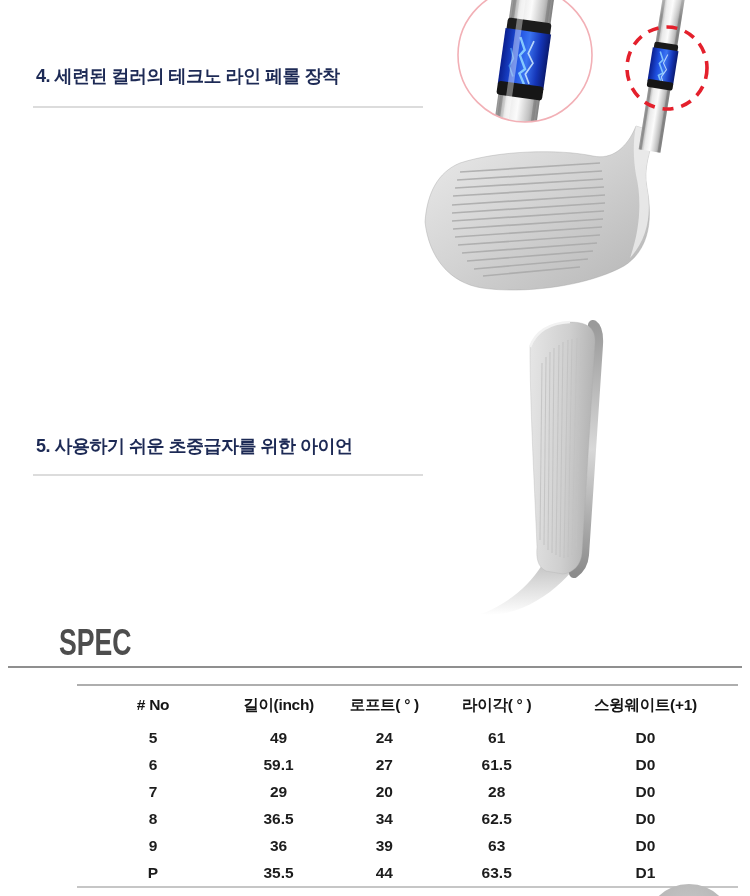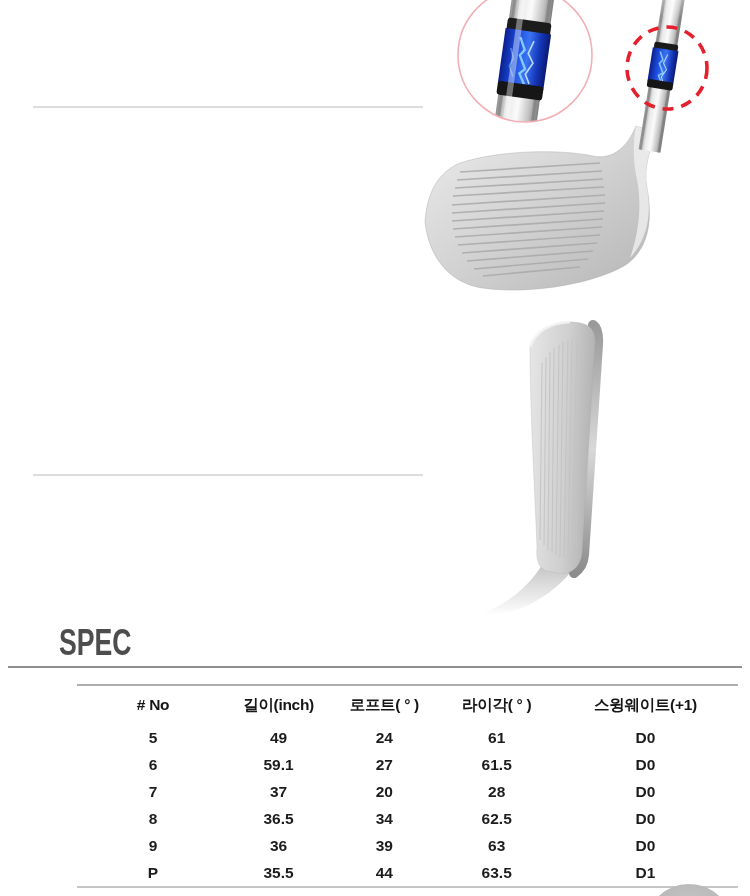--- a/index.html
+++ b/index.html
@@ -49,20 +49,23 @@
     position:absolute;left:645px;top:884px;width:88px;height:88px;
     border-radius:50%;
     background:radial-gradient(circle at 50% 35%, #c9c9c9 0%, #b2b2b2 70%);
   }
 </style>
 </head>
 <body>
 
 <div class="page">
 
+  <div class="feature-heading fh4">
+    <span>4. 세련된 컬러의 테크노 라인 페롤 장착</span>
+  </div>
   <div class="feature-underline ul4"></div>
 
   <svg class="photo1" width="350" height="300" viewBox="0 0 350 300" aria-label="iron club head face with blue techno-line ferrule, magnified circle inset and red dashed highlight circle">
     <defs>
       <linearGradient id="shaftGrad" x1="0" y1="0" x2="1" y2="0">
         <stop offset="0" stop-color="#8f8f8f"></stop>
           <stop offset="0.25" stop-color="#e9e9e9"></stop>
         <stop offset="0.5" stop-color="#fbfbfb"></stop>
           <stop offset="0.78" stop-color="#c2c2c2"></stop>
         <stop offset="1" stop-color="#7d7d7d"></stop>
@@ -140,20 +143,23 @@
           <rect x="102" y="84" width="46" height="14" rx="3" fill="#161616"></rect>
           <rect x="112" y="-40" width="6" height="180" fill="#ffffff" opacity="0.4"></rect>
         </g>
       </g>
       <circle cx="125" cy="55" r="67" fill="none" stroke="#f2b0b6" stroke-width="1.6"></circle>
     </g>
 
     <ellipse cx="267" cy="68" rx="40" ry="41" fill="none" stroke="#e4202c" stroke-width="3.6" stroke-dasharray="11 8"></ellipse>
   </svg>
 
+  <div class="feature-heading fh5">
+    <span>5. 사용하기 쉬운 초중급자를 위한 아이언</span>
+  </div>
   <div class="feature-underline ul5"></div>
 
   <svg class="photo2" width="200" height="300" viewBox="0 0 200 300" aria-label="iron club head side profile view">
     <defs>
       <linearGradient id="faceGrad2" x1="0" y1="0" x2="1" y2="0.15">
         <stop offset="0" stop-color="#e6e6e6"></stop>
           <stop offset="0.6" stop-color="#cfcfcf"></stop>
         <stop offset="1" stop-color="#b3b3b3"></stop>
       </linearGradient>
       <linearGradient id="backGrad" x1="0" y1="0" x2="0" y2="1">
@@ -224,21 +230,21 @@
       </tr>
       <tr>
         <td>6</td>
         <td>59.1</td>
         <td>27</td>
         <td>61.5</td>
         <td>D0</td>
       </tr>
       <tr>
         <td>7</td>
-        <td>37</td>
+        <td>29</td>
         <td>20</td>
         <td>28</td>
         <td>D0</td>
       </tr>
       <tr>
         <td>8</td>
         <td>36.5</td>
         <td>34</td>
         <td>62.5</td>
         <td>D0</td>

